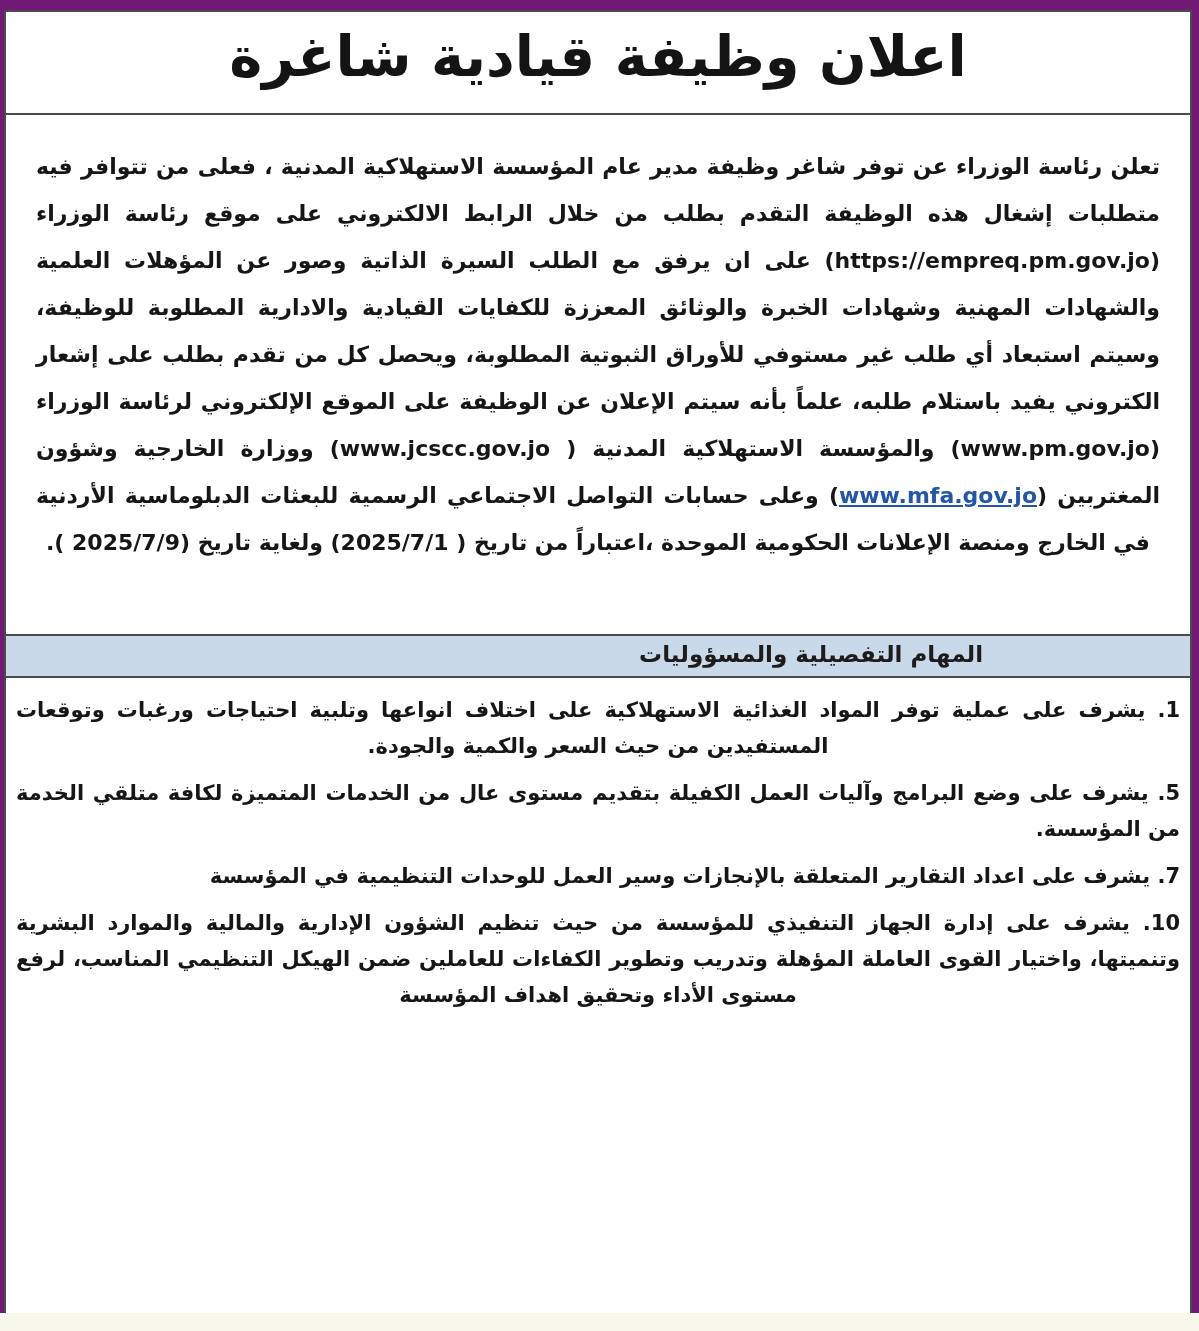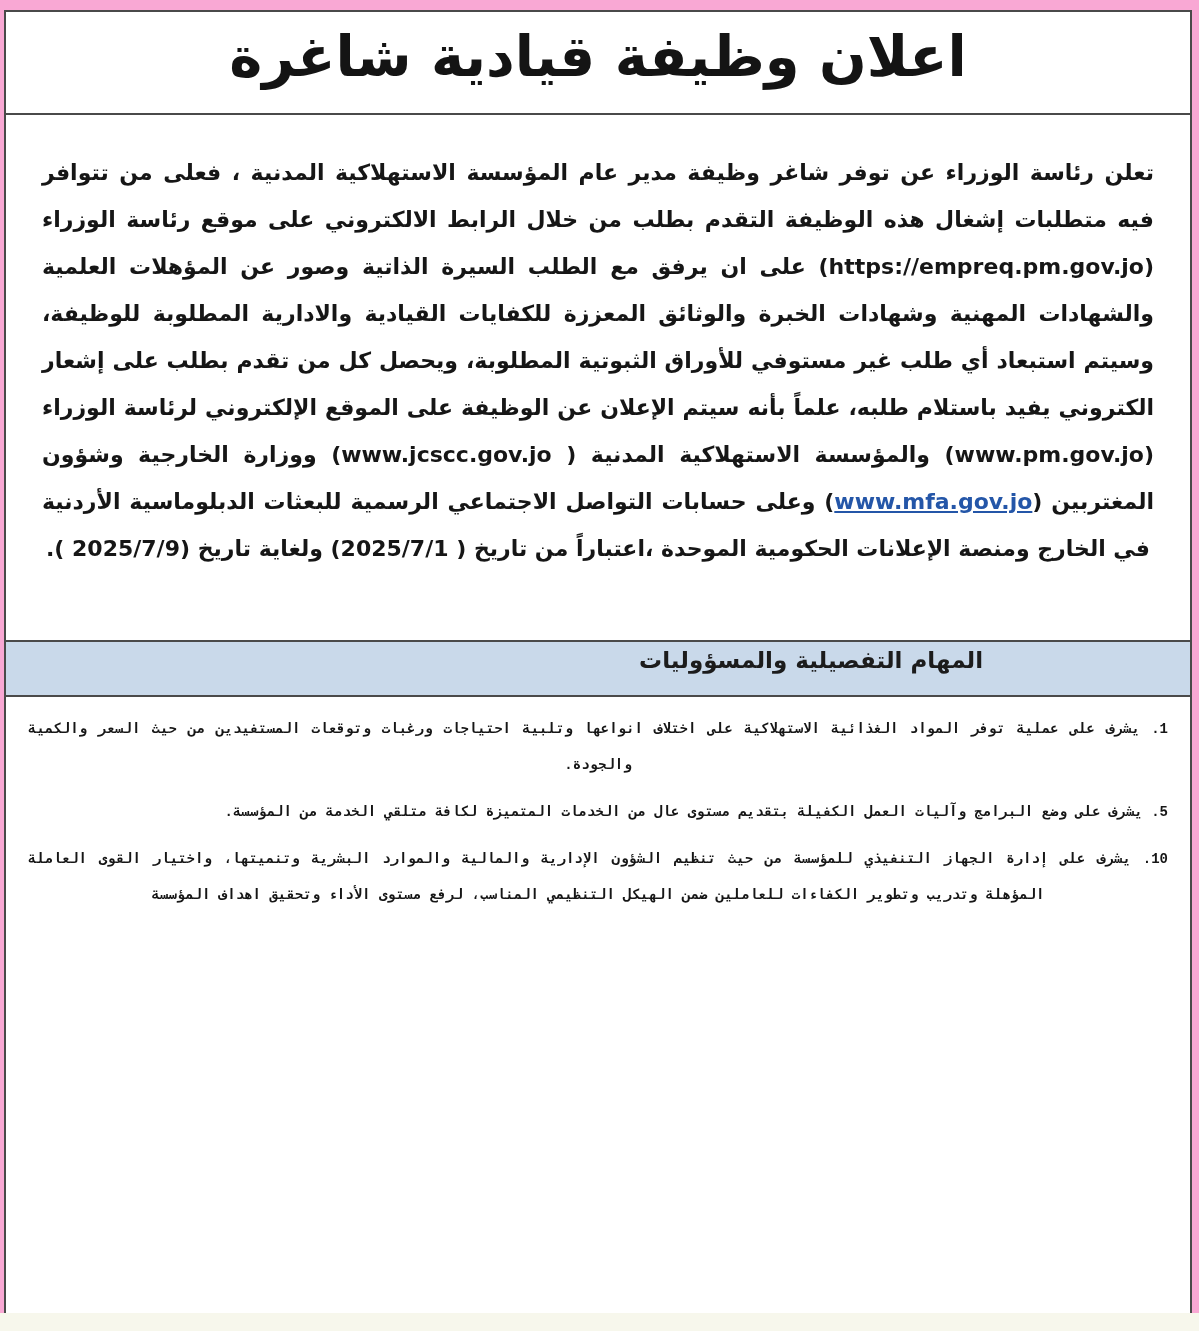--- a/index.html
+++ b/index.html
@@ -1,21 +1,21 @@
 <!DOCTYPE html>
 <html lang="ar"><head>
 <meta charset="utf-8">
 <style>
   * { box-sizing: border-box; }
   html,body { margin:0; padding:0; background:#ffffff; }
   .stage {
     position: relative;
     width: 1199px;
     height: 1331px;
-    background: #f9a8d4;
+    background: #701a75;
     font-family: "DejaVu Sans", sans-serif;
     color: #141414;
     overflow: hidden;
   }
   .doc {
     position: absolute;
     left: 4px; right: 7px; top: 10px; bottom: 0;
     border: 2px solid #4a4a4a;
     border-bottom: none;
     background: #ffffff;
@@ -24,21 +24,21 @@
     text-align: center;
     font-size: 56px;
     font-weight: bold;
     padding: 12px 10px 24px;
     border-bottom: 2px solid #4a4a4a;
     direction: rtl;
     letter-spacing: 1px;
   }
   .intro {
     direction: rtl;
-    margin: 16px;
+    margin: 10px;
     padding: 18px 20px 22px;
     font-size: 22px;
     font-weight: bold;
     line-height: 47px;
     text-align: justify;
     text-align-last: center;
     color: #161616;
   }
   .url {
     direction: ltr;
@@ -47,45 +47,44 @@
   }
   .mfa-link {
     color: #2456a8;
     text-decoration: underline;
     cursor: pointer;
   }
   .section-bar {
     border-top: 2px solid #4a4a4a;
     border-bottom: 2px solid #4a4a4a;
     background: #c9d9ea;
-    padding: 5px 0 22px;
+    padding: 5px 0 9px;
     margin-top: 46px;
   }
   .bar-txt {
     display: block;
     direction: rtl;
     text-align: center;
     padding-left: 36%;
     font-size: 23px;
     font-weight: bold;
     color: #1c1c1c;
   }
   .tasks {
     direction: rtl;
     padding: 14px 10px 0;
   }
   .task {
-    font-size: 14px;
+    font-size: 21px;
     font-weight: bold;
     line-height: 36px;
-    margin: 0 12px 11px;
+    margin: 0 0 11px;
     text-align: justify;
     text-align-last: right;
     color: #161616;
-    font-family: Liberation Mono, monospace;
   }
   .task.center-last { text-align-last: center; }
   .task .num { white-space: nowrap; }
   .bottom-strip {
     position: absolute;
     left: 0; right: 0; bottom: 0;
     height: 18px;
     background: #f7f7ec;
   }
 </style>
@@ -112,19 +111,20 @@
       <span class="url">( 2025/7/9)</span><span>.</span>
     </p>
 
     <div class="section-bar">
       <span class="bar-txt">المهام التفصيلية والمسؤوليات</span>
     </div>
 
     <div class="tasks">
       <div class="task center-last"><span class="num">1.</span> <span>يشرف على عملية توفر المواد الغذائية الاستهلاكية على اختلاف انواعها وتلبية احتياجات ورغبات وتوقعات المستفيدين من حيث السعر والكمية والجودة.</span></div>
       <div class="task"><span class="num">5.</span> <span>يشرف على وضع البرامج وآليات العمل الكفيلة بتقديم مستوى عال من الخدمات المتميزة لكافة متلقي الخدمة من المؤسسة.</span></div>
+      <div class="task"><span class="num">7.</span> <span>يشرف على اعداد التقارير المتعلقة بالإنجازات وسير العمل للوحدات التنظيمية في المؤسسة</span></div>
       <div class="task center-last"><span class="num">10.</span> <span>يشرف على إدارة الجهاز التنفيذي للمؤسسة من حيث تنظيم الشؤون الإدارية والمالية والموارد البشرية وتنميتها، واختيار القوى العاملة المؤهلة وتدريب وتطوير الكفاءات للعاملين ضمن الهيكل التنظيمي المناسب، لرفع مستوى الأداء وتحقيق اهداف المؤسسة</span></div>
 
     </div>
 
   </div>
   <div class="bottom-strip"></div>
 </div>
 
 </body></html>

